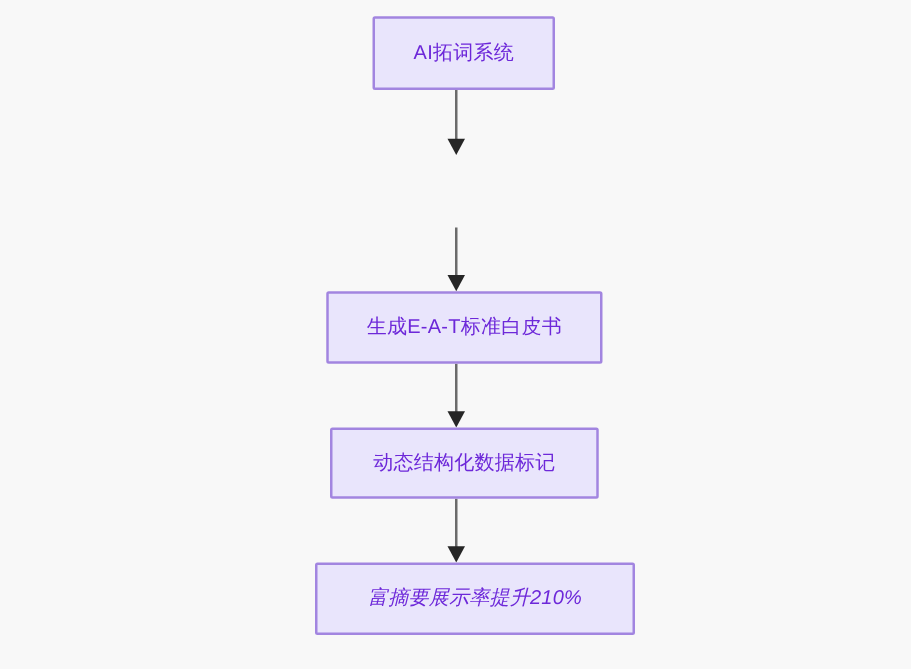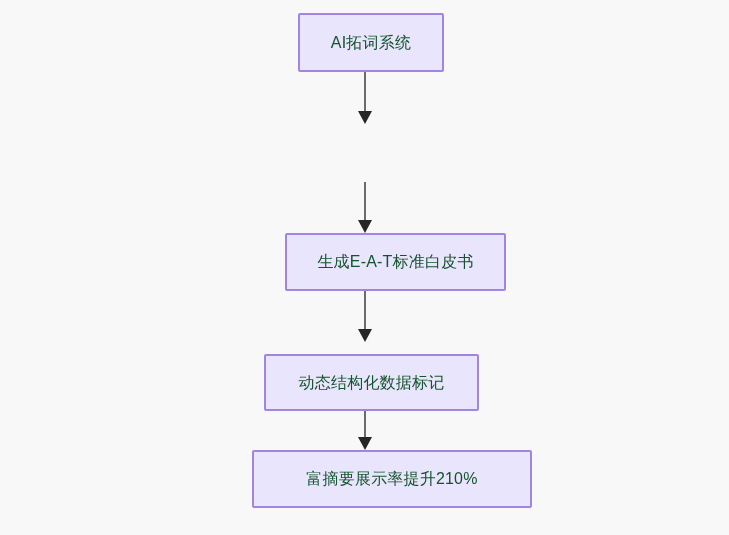--- a/index.html
+++ b/index.html
@@ -26,21 +26,21 @@
     border: 2px solid #a285e0;
     border-radius: 2px;
     display: flex;
     align-items: center;
     justify-content: center;
     text-align: center;
   }
   .node-label {
     font-size: 16px;
     line-height: 1.2;
-    color: #14532d;
+    color: #6d28d9;
     letter-spacing: 0.2px;
     white-space: nowrap;
   }
   .edge {
     position: absolute;
     overflow: visible;
   }
   .edge-line {
     stroke: #6b6b6b;
     stroke-width: 2;
@@ -73,25 +73,25 @@
   <svg class="edge" style="left:357px; top:399px;" width="16" height="51" viewBox="0 0 16 51">
     <line class="edge-line" x1="8" y1="0" x2="8" y2="41"></line>
     <polygon class="edge-head" points="8,51 1,38 15,38"></polygon>
   </svg>
 
   <div class="node-box" style="left:298px; top:13px; width:146px; height:59px;">
     <span class="node-label">AI拓词系统</span>
   </div>
 
 
-  <div class="node-box" style="left:261px; top:233px; width:221px; height:58px;margin-left:24px;">
+  <div class="node-box" style="left:261px; top:233px; width:221px; height:58px;">
     <span class="node-label">生成E-A-T标准白皮书</span>
   </div>
 
-  <div class="node-box" style="left:264px; top:354px; width:215px; height:57px;">
+  <div class="node-box" style="left:264px; top:342px; width:215px; height:57px;">
     <span class="node-label">动态结构化数据标记</span>
   </div>
 
-  <div class="node-box" style="left:252px; top:450px; width:280px; height:58px;">
+  <div class="node-box" style="left:252px; top:450px; width:256px; height:58px;font-style:italic;">
     <span class="node-label">富摘要展示率提升210%</span>
   </div>
 
 </div>
 
 </body></html>

